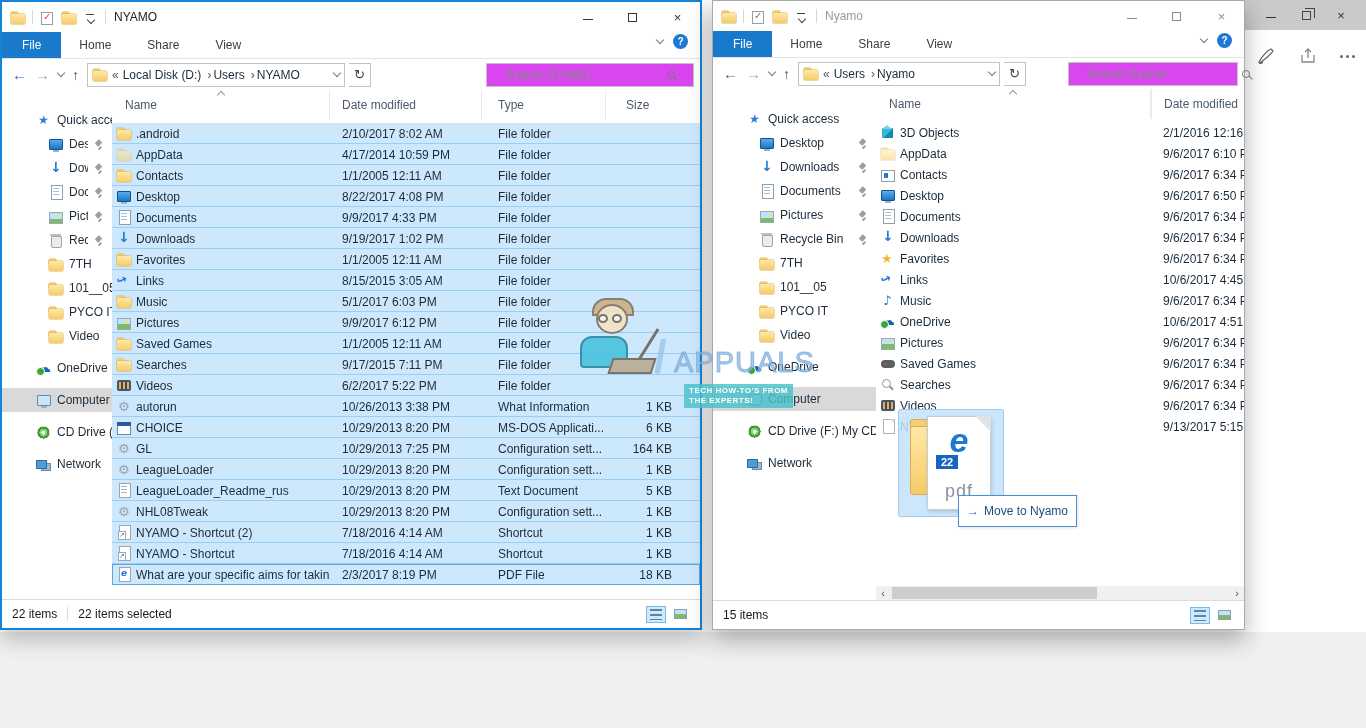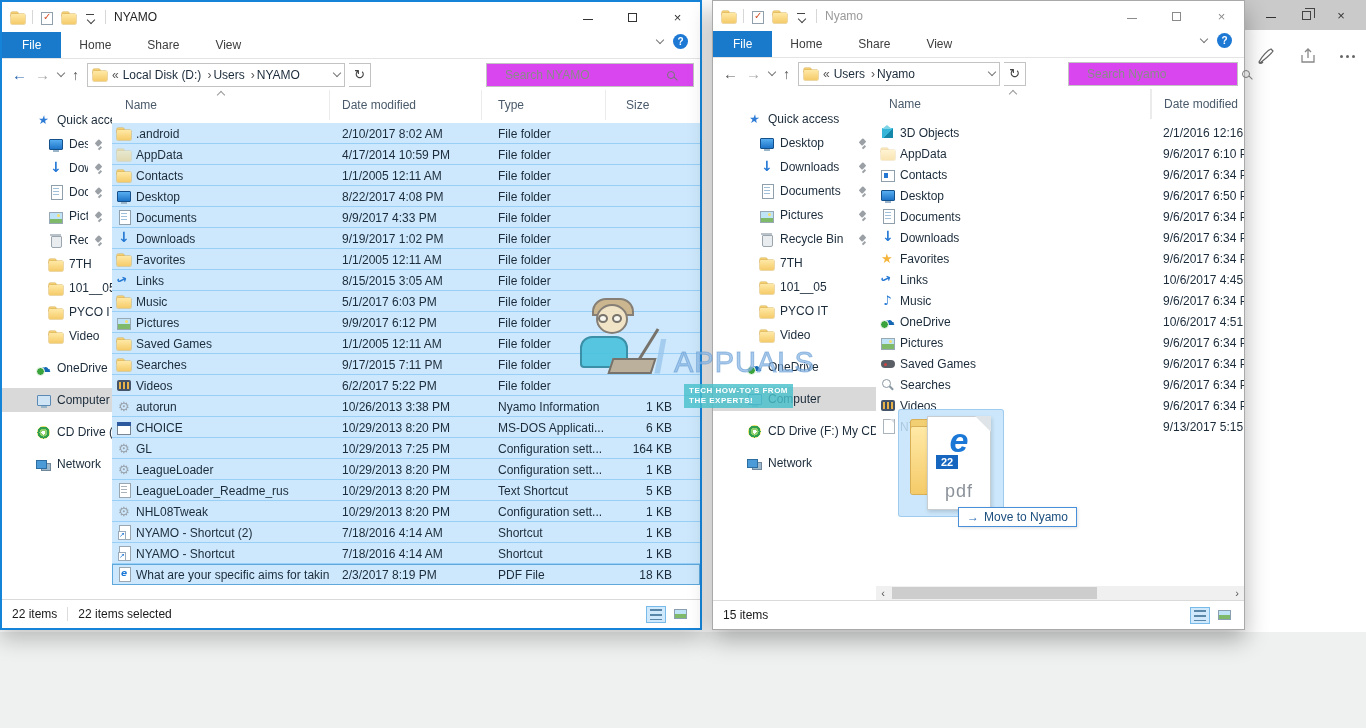--- a/index.html
+++ b/index.html
@@ -165,21 +165,21 @@
   
   .ghost{position:absolute;left:185px;top:408px;width:106px;height:108px;background:rgba(195,227,250,.85);border:1px solid rgba(130,185,230,.6);border-radius:3px;z-index:6}
   .ghost-folder{position:absolute;left:12px;top:10px;width:56px;height:74px}
   .ghost-folder::before{content:'';position:absolute;left:0;top:0;width:24px;height:9px;background:#f3cf74;border-radius:2px 2px 0 0;box-shadow:0 0 0 1px #d9af55}
   .ghost-folder::after{content:'';position:absolute;left:0;top:7px;right:0;bottom:0;background:linear-gradient(#ffe9a6,#f5cb69);border-radius:2px;box-shadow:0 0 0 1px #d9af55}
   .ghost-page{position:absolute;left:28px;top:6px;width:64px;height:94px;background:#fff;border:1px solid #c8cdd2;box-shadow:1px 2px 4px rgba(0,0,0,.15)}
   .ghost-page::before{content:'';position:absolute;right:-1px;top:-1px;border-left:16px solid transparent;border-top:16px solid #dfe4e8}
   .ghost-e{position:absolute;left:0;right:0;top:6px;text-align:center;color:#1b78d7;font-size:34px;font-weight:bold;font-style:italic;line-height:34px}
   .ghost-badge{position:absolute;left:8px;top:38px;background:#1666c0;color:#fff;font-size:11px;font-weight:bold;padding:1px 5px}
   .ghost-pdf{position:absolute;left:0;right:0;bottom:4px;text-align:center;color:#8a9199;font-size:18px;line-height:28px;letter-spacing:1px}
-  .droptip{position:absolute;left:245px;top:506px;height:20px;background:#fff;border:1px solid #4a90d9;display:flex;align-items:center;gap:5px;padding:0 8px;z-index:7;font-size:12px;box-shadow:1px 1px 3px rgba(0,0,0,.12)}
+  .droptip{position:absolute;left:245px;top:494px;height:32px;background:#fff;border:1px solid #4a90d9;display:flex;align-items:center;gap:5px;padding:0 8px;z-index:7;font-size:12px;box-shadow:1px 1px 3px rgba(0,0,0,.12)}
   .droptip-arrow::before{content:'→';color:#2b6cb5;font-weight:bold}
   .droptip-text{color:#1b4e7e}
   
   .watermark{position:absolute;left:556px;top:296px;width:256px;height:128px;z-index:8;pointer-events:none}
   .wm-guy{position:absolute;left:10px;top:0;width:96px;height:120px;opacity:.9}
   .wm-hair{position:absolute;left:26px;top:2px;width:42px;height:18px;border-radius:14px 14px 0 0;background:#cbb184;border:2px solid #7e7468}
   .wm-head{position:absolute;left:30px;top:8px;width:32px;height:30px;border-radius:50%;background:#f6e3c0;border:2px solid #7e7468}
   .wm-glass{position:absolute;width:10px;height:9px;border:2px solid #6e665c;border-radius:50%;background:rgba(255,255,255,.7)}
   .wm-g1{left:32px;top:18px}.wm-g2{left:46px;top:18px}
   .wm-body{position:absolute;left:14px;top:40px;width:48px;height:32px;border-radius:12px 12px 4px 4px;background:#49c2de;border:2px solid #2c87a0}
@@ -470,21 +470,21 @@
               <span class="ic ic-videos"></span>
               <span class="c-name">Videos</span>
               <span class="c-date">6/2/2017 5:22 PM</span>
               <span class="c-type">File folder</span>
               <span class="c-size"></span>
             </div>
             <div class="frow selected">
               <span class="ic ic-gear"></span>
               <span class="c-name">autorun</span>
               <span class="c-date">10/26/2013 3:38 PM</span>
-              <span class="c-type">Nyamo Information</span>
+              <span class="c-type">What Information</span>
               <span class="c-size">1 KB</span>
             </div>
             <div class="frow selected">
               <span class="ic ic-msdos"></span>
               <span class="c-name">CHOICE</span>
               <span class="c-date">10/29/2013 8:20 PM</span>
               <span class="c-type">MS-DOS Applicati...</span>
               <span class="c-size">6 KB</span>
             </div>
             <div class="frow selected">
@@ -498,21 +498,21 @@
               <span class="ic ic-gear"></span>
               <span class="c-name">LeagueLoader</span>
               <span class="c-date">10/29/2013 8:20 PM</span>
               <span class="c-type">Configuration sett...</span>
               <span class="c-size">1 KB</span>
             </div>
             <div class="frow selected">
               <span class="ic ic-textdoc"></span>
               <span class="c-name">LeagueLoader_Readme_rus</span>
               <span class="c-date">10/29/2013 8:20 PM</span>
-              <span class="c-type">Text Shortcut</span>
+              <span class="c-type">Text Document</span>
               <span class="c-size">5 KB</span>
             </div>
             <div class="frow selected">
               <span class="ic ic-gear"></span>
               <span class="c-name">NHL08Tweak</span>
               <span class="c-date">10/29/2013 8:20 PM</span>
               <span class="c-type">Configuration sett...</span>
               <span class="c-size">1 KB</span>
             </div>
             <div class="frow selected">

